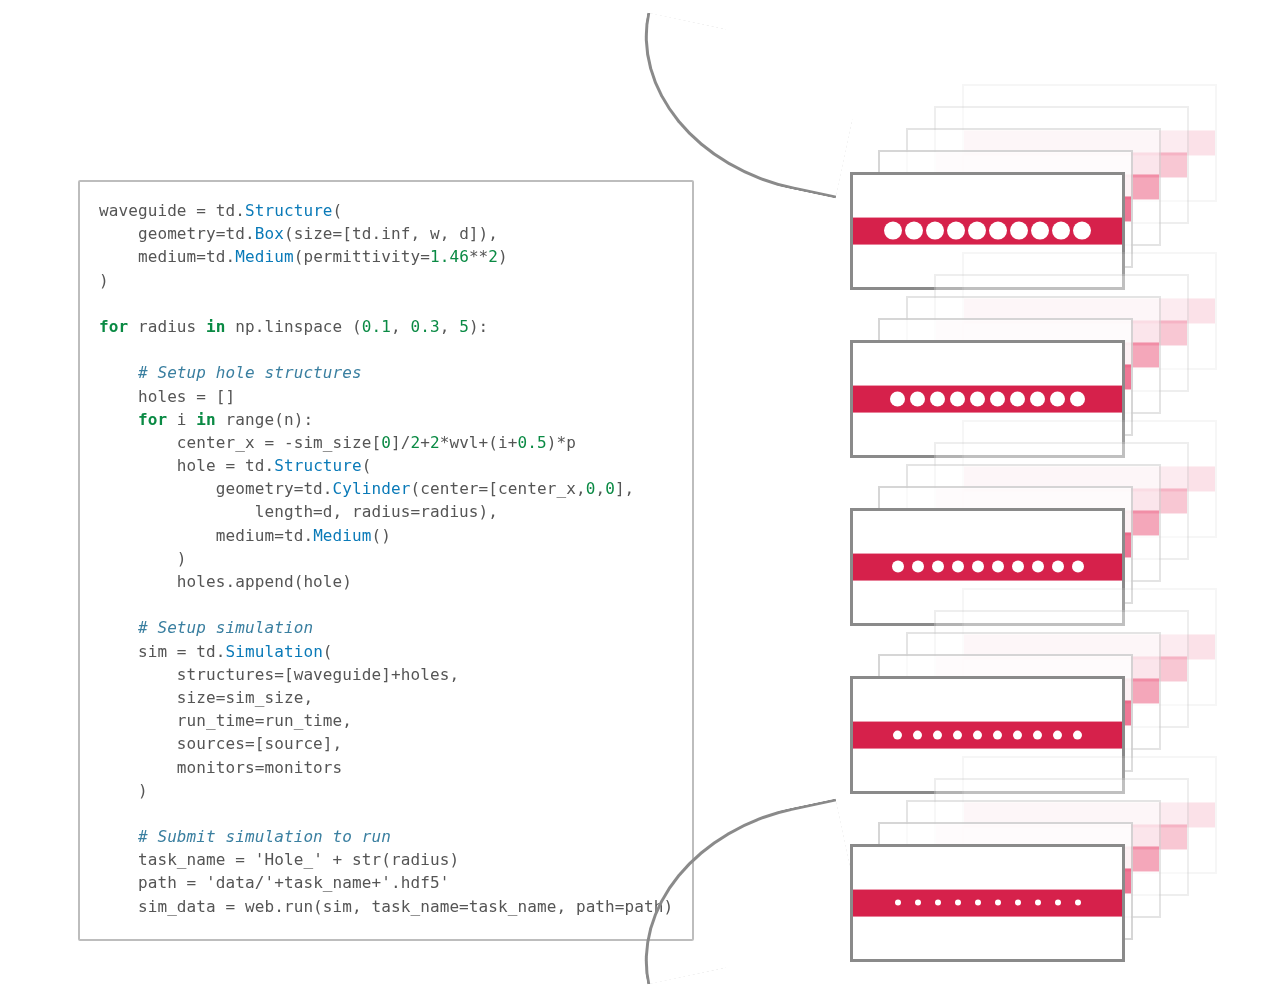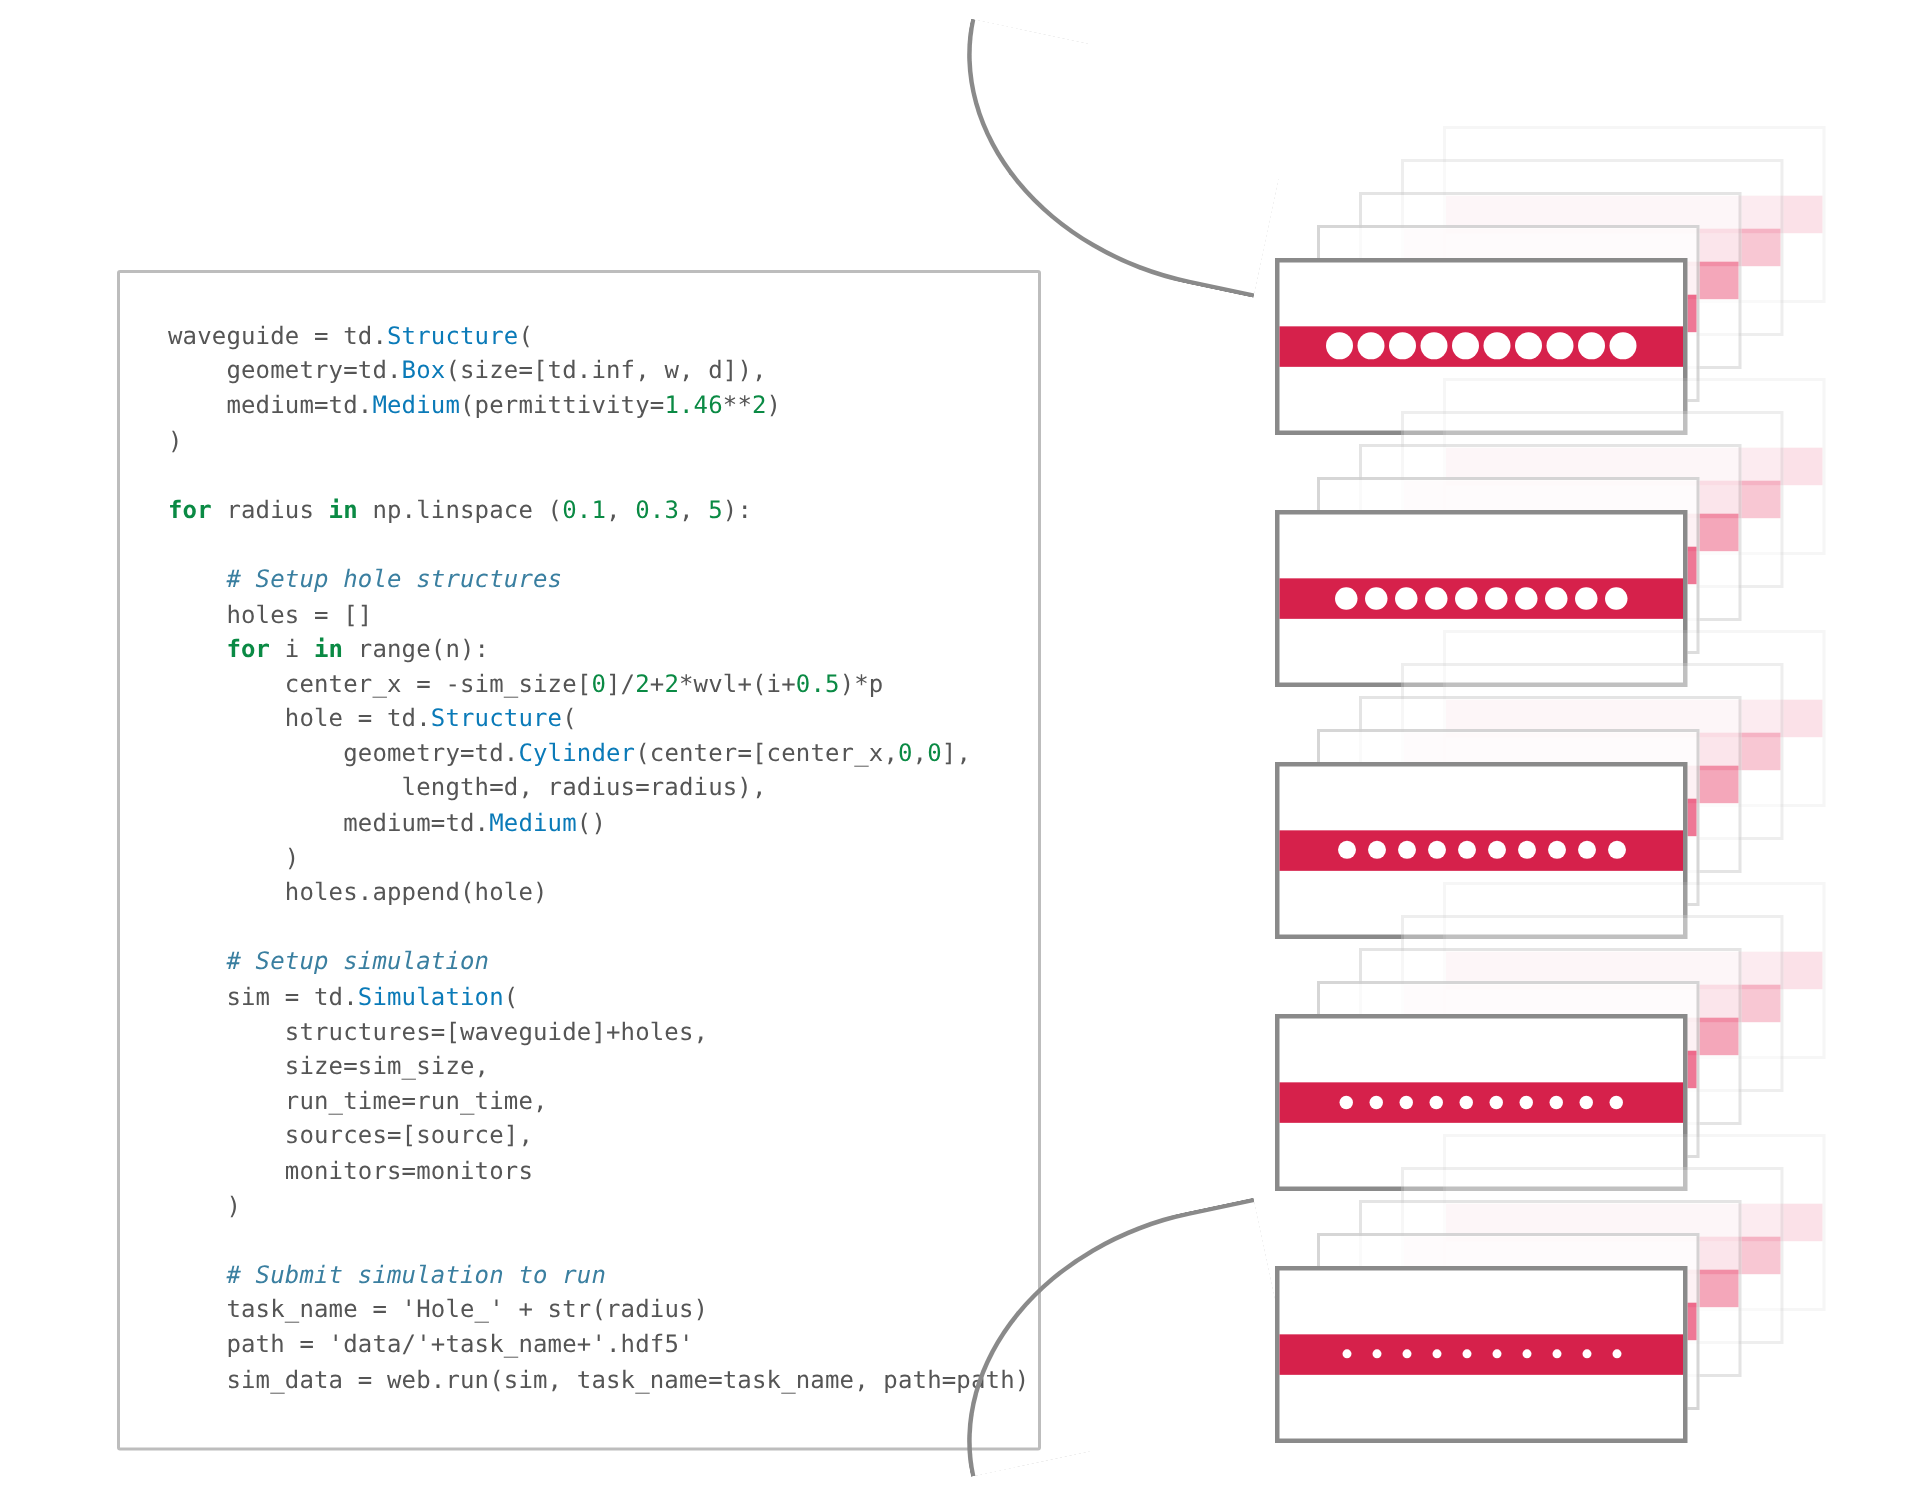--- a/index.html
+++ b/index.html
@@ -20,21 +20,21 @@
     position: absolute;
     left: 78px;
     top: 180px;
     width: 580px;
     padding: 14px 16px 18px 16px;
     border: 2px solid #bdbdbd;
     border-radius: 2px;
     background: #ffffff;
   }
   .code-panel pre {
-    margin: 16px;
+    margin: 3px;
     white-space: pre;
     line-height: 1.45;
     letter-spacing: 0.1px;
   }
   .kw  { color: #0a8a44; font-weight: bold; }   
   .num { color: #0a8a44; }                      
   .fn  { color: #0a7ab8; }                      
   .cmt { color: #3a7fa0; font-style: italic; }  
   .str { color: #555; }                         
   .txt { color: #555; }

